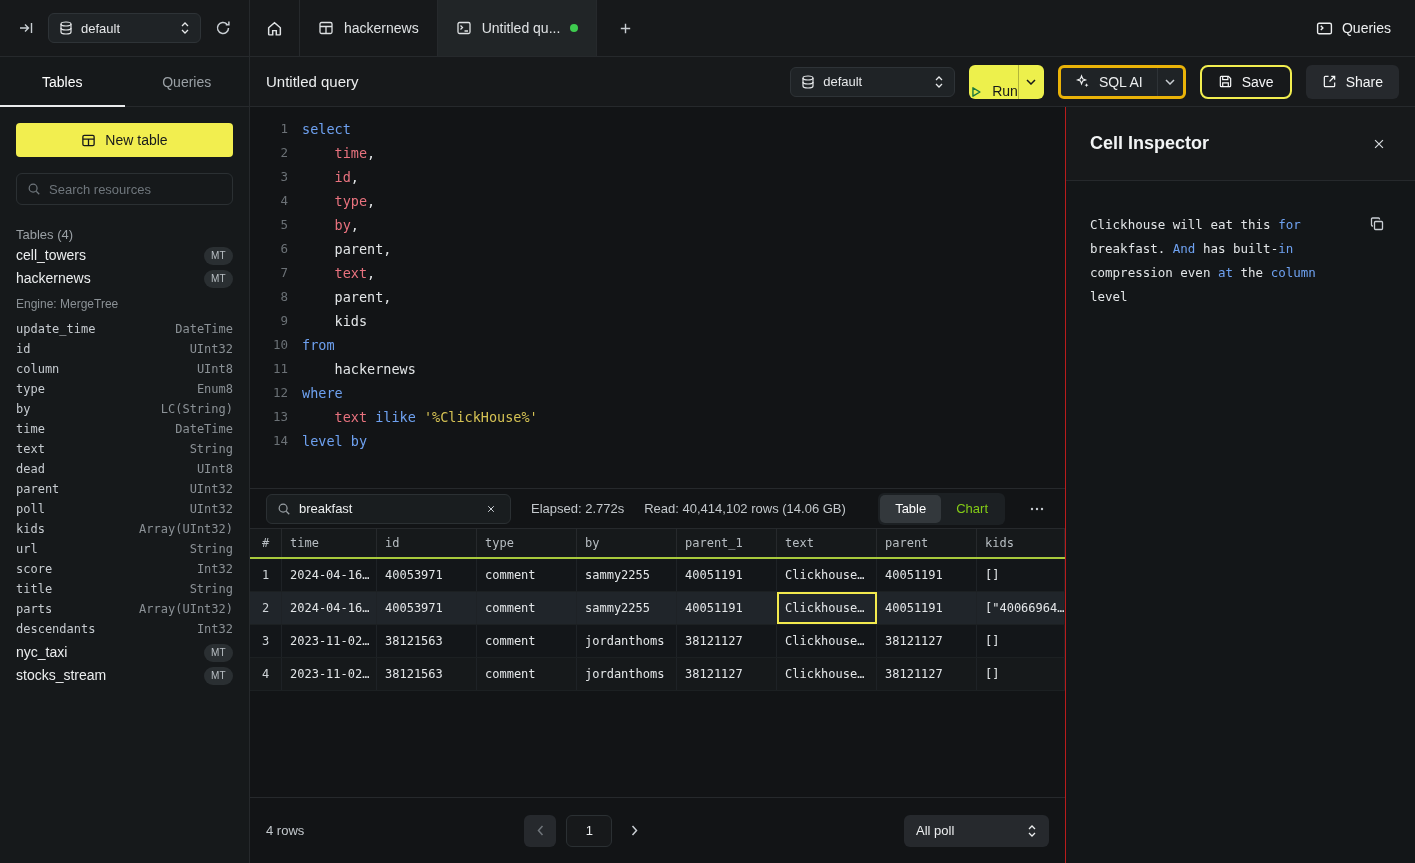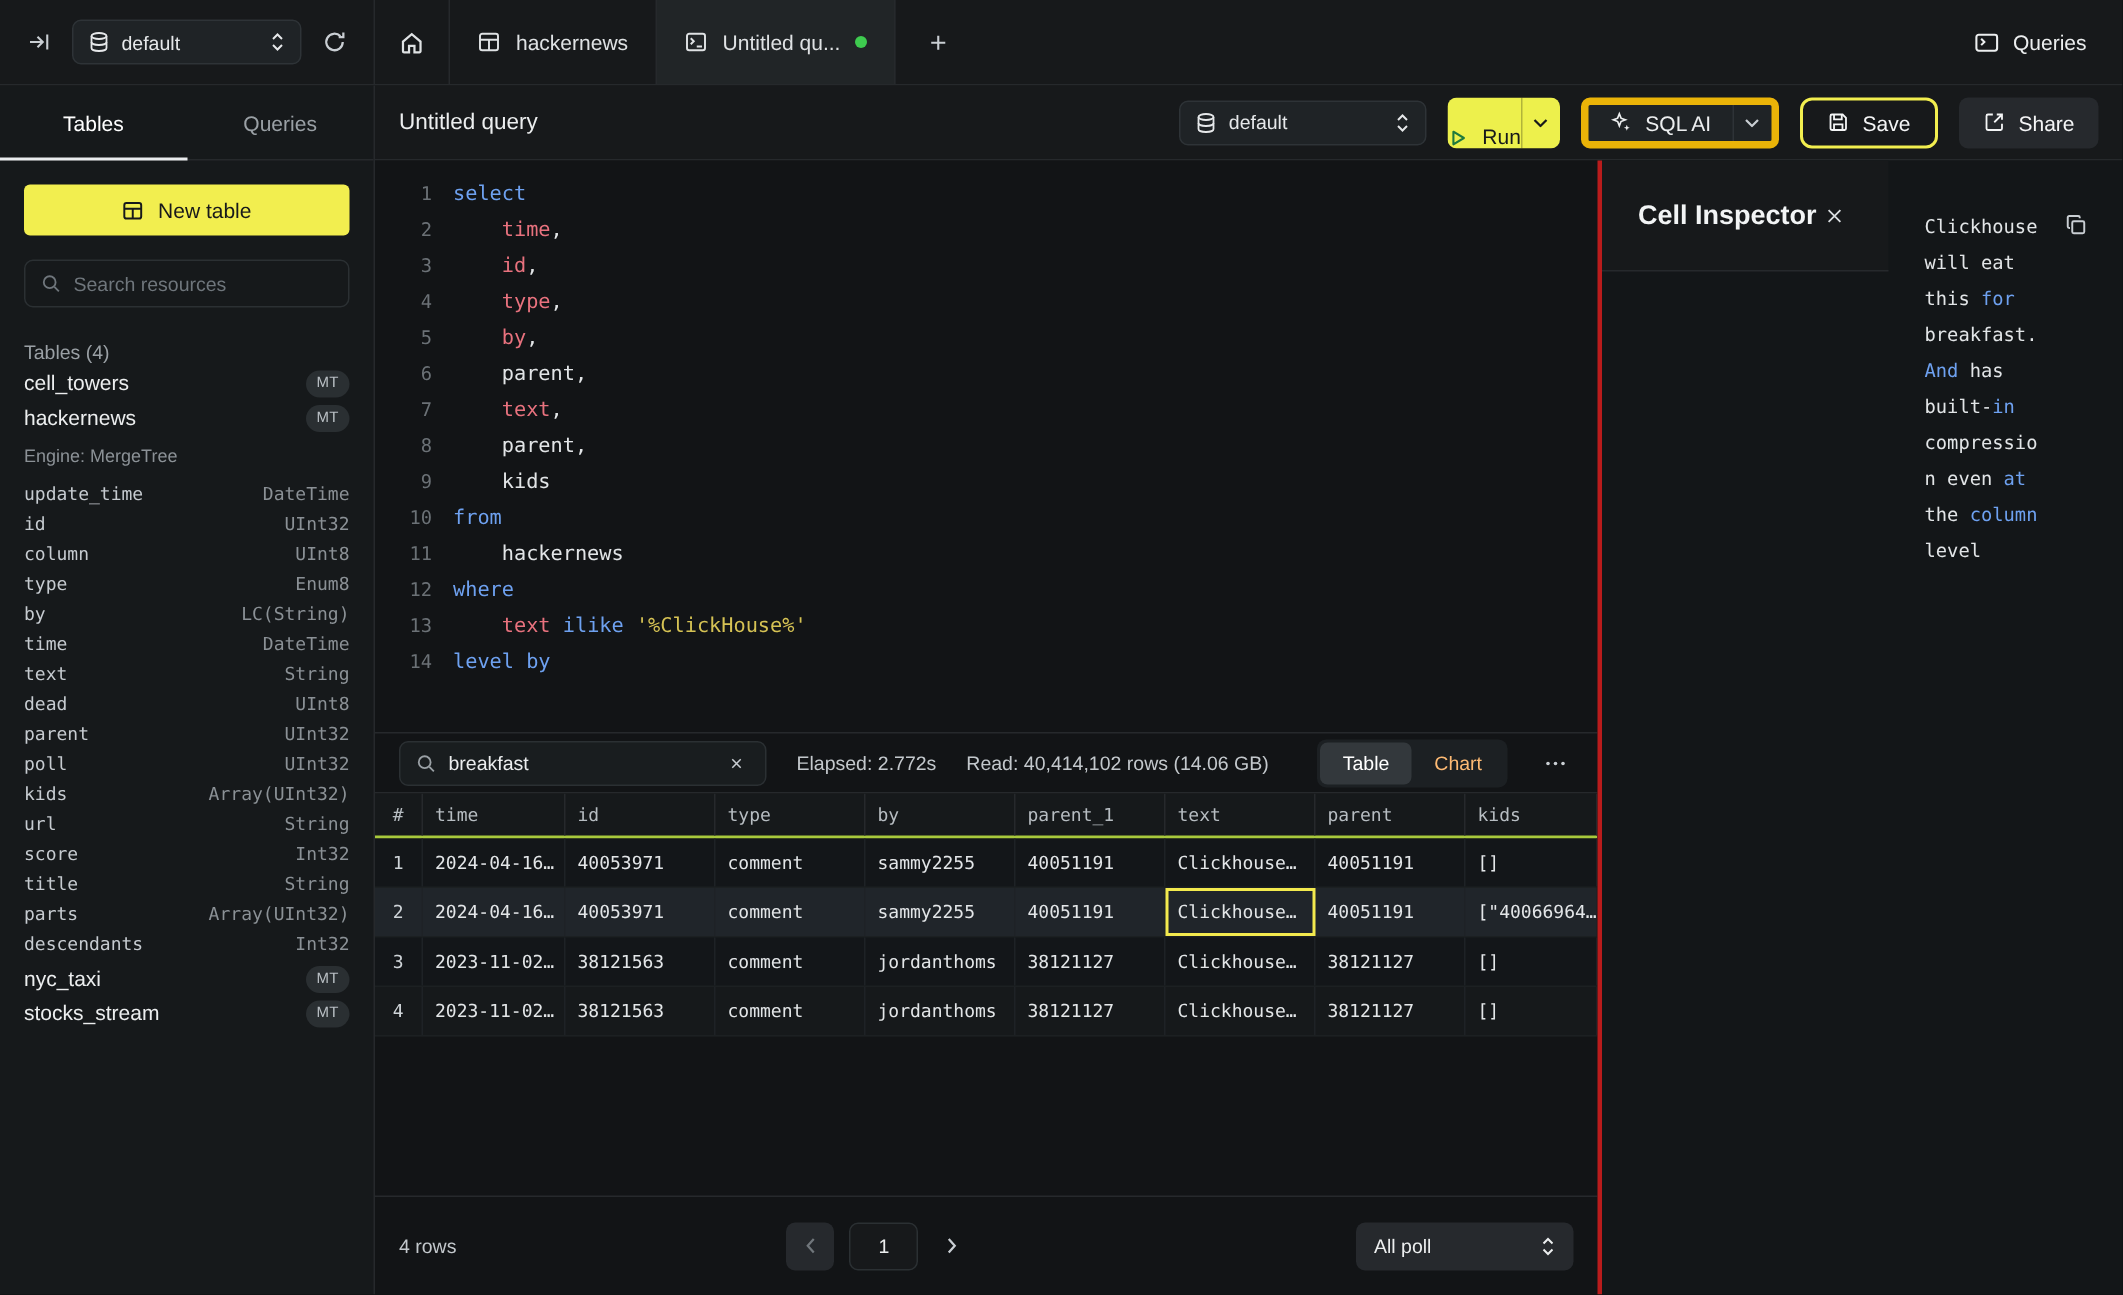--- a/index.html
+++ b/index.html
@@ -25,21 +25,21 @@
   .newtab{display:flex;align-items:center;padding:0 14px}
   .topbar-right{margin-left:auto;display:flex;align-items:center;padding:0 24px}
   .queries-btn{display:flex;align-items:center;gap:9px;background:none;border:none;color:#eceeef;font-size:14px}
 
   
   .body-row{flex:1;display:flex;min-height:0}
   .sidebar{width:250px;flex:none;background:#16191b;border-right:1px solid #26292c;display:flex;flex-direction:column}
   .right{flex:1;display:flex;flex-direction:column;min-width:0}
   .content{flex:1;display:flex;min-height:0}
   .main{width:815px;flex:none;display:flex;flex-direction:column;background:#121416;min-height:0}
-  .inspector{flex:1;border-left:3px solid #b91c1c;background:#131618;display:flex;flex-direction:row}
+  .inspector{flex:1;border-left:1px solid #b91c1c;background:#131618;display:flex;flex-direction:column}
 
   
   .sidebar-tabs{height:50px;flex:none;display:flex;border-bottom:1px solid #26292c}
   .sidebar-tab{flex:1;display:flex;align-items:center;justify-content:center;color:#9aa0a5;font-size:14px;position:relative;cursor:pointer}
   .sidebar-tab.active{color:#ffffff}
   .sidebar-tab.active::after{content:"";position:absolute;left:0;right:0;bottom:-1px;height:2px;background:#e9ebed}
   .sidebar-content{flex:1;padding:16px;overflow:hidden}
   .new-table-btn{width:100%;height:34px;background:#f2ee4f;color:#17191b;border:none;border-radius:4px;font-size:14px;display:flex;align-items:center;justify-content:center;gap:9px}
   .search-box{margin-top:16px;height:32px;border:1px solid #2b3033;border-radius:6px;display:flex;align-items:center;gap:8px;padding:0 10px;color:#6f767c}
   .search-box input{flex:1;min-width:0;background:none;border:none;outline:none;color:#e6e8ea;font-size:13px}
@@ -53,21 +53,21 @@
   .col-name{color:#c6cbd0}
   .col-type{color:#8b9196}
 
   
   .main-header{height:50px;flex:none;display:flex;align-items:center;gap:14px;padding:0 16px;background:#17191b;border-bottom:1px solid #26292c}
   .mh-title{font-size:15px;color:#eceeef;margin-right:auto}
   .mh-db{width:165px;flex:none}
   .split-btn{display:flex;height:34px;border-radius:6px;overflow:hidden;flex:none}
   .run-main{display:flex;align-items:flex-end;gap:9px;padding:0 0;background:#edf04c;border:none;color:#17191b;font-size:14px}
   .run-caret{width:26px;display:flex;align-items:center;justify-content:center;background:#edf04c;border:none;border-left:1px solid rgba(0,0,0,.25);color:#17191b}
-  .dark-split{border:5px solid #eab308;background:#1f2326}
+  .dark-split{border:3px solid #eab308;background:#1f2326}
   .ai-main{display:flex;align-items:center;gap:9px;padding:0 14px;background:transparent;border:none;color:#eceeef;font-size:14px}
   .ai-caret{width:26px;display:flex;align-items:center;justify-content:center;background:transparent;border:none;border-left:1px solid #2e3337;color:#c9ced3}
   .save-btn{display:flex;align-items:center;gap:9px;height:34px;padding:0 16px;background:transparent;border:2px solid #f2ee4f;border-radius:8px;color:#f4f5f6;font-size:14px;flex:none}
   .share-btn{display:flex;align-items:center;gap:9px;height:34px;padding:0 16px;background:#26292d;border:none;border-radius:6px;color:#f4f5f6;font-size:14px;flex:none}
 
   
   .editor{height:381px;flex:none;padding:10px 0 0 12px;font-family:"DejaVu Sans Mono",monospace;font-size:13.5px;line-height:24px;overflow:hidden}
   .ed-line{display:flex}
   .ed-ln{width:26px;flex:none;text-align:right;color:#6b7176;font-size:12.5px;margin-right:14px;user-select:none}
   .ed-code{white-space:pre;color:#e2e5e7}
@@ -75,21 +75,21 @@
   .tok-kw{color:#6ea1f0}
   .tok-ident{color:#e8727e}
   .tok-str{color:#d5c254}
 
   
   .results-toolbar{height:41px;flex:none;display:flex;align-items:center;gap:20px;padding:0 16px;border-top:1px solid #26292c;border-bottom:1px solid #26292c}
   .rt-search{width:245px;flex:none;height:30px;background:#191d1f;border:1px solid #2b3033;border-radius:6px;display:flex;align-items:center;gap:8px;padding:0 10px;color:#9aa0a5}
   .rt-search input{flex:1;min-width:0;background:none;border:none;outline:none;color:#eceeef;font-size:13px}
   .rt-stat{color:#c3c8cc;font-size:13px;white-space:nowrap}
   .view-toggle{margin-left:auto;display:flex;align-items:center;background:#1c2023;border-radius:6px;padding:2px;height:32px}
-  .vt-seg{display:flex;align-items:center;height:28px;padding:0 15px;border-radius:5px;color:#fdba74;font-size:13px;cursor:pointer}
+  .vt-seg{display:flex;align-items:center;height:28px;padding:0 15px;border-radius:5px;color:#84cc16;font-size:13px;cursor:pointer}
   .vt-seg.active{background:#33383c;color:#fff}
   .more-btn{background:none;border:none;color:#c9ced3;width:24px;height:24px;display:flex;align-items:center;justify-content:center}
 
   
   .table-area{flex:1;min-height:0;overflow:hidden;font-family:"DejaVu Sans Mono",monospace}
   .grid-header,.grid-row{display:grid;grid-template-columns:32px 95px 100px 100px 100px 100px 100px 100px minmax(0,1fr)}
   .grid-header{height:30px;background:#16191b;border-bottom:2px solid #a8c93c;font-size:12px;color:#b7bdc2}
   .gh-cell{display:flex;align-items:center;padding:0 8px;border-right:1px solid #26292c;white-space:nowrap;overflow:hidden;cursor:pointer}
   .gh-cell:first-child{justify-content:center;padding:0}
   .grid-row{height:33px;font-size:12px;border-bottom:1px solid #1c2022;background:#131619}

